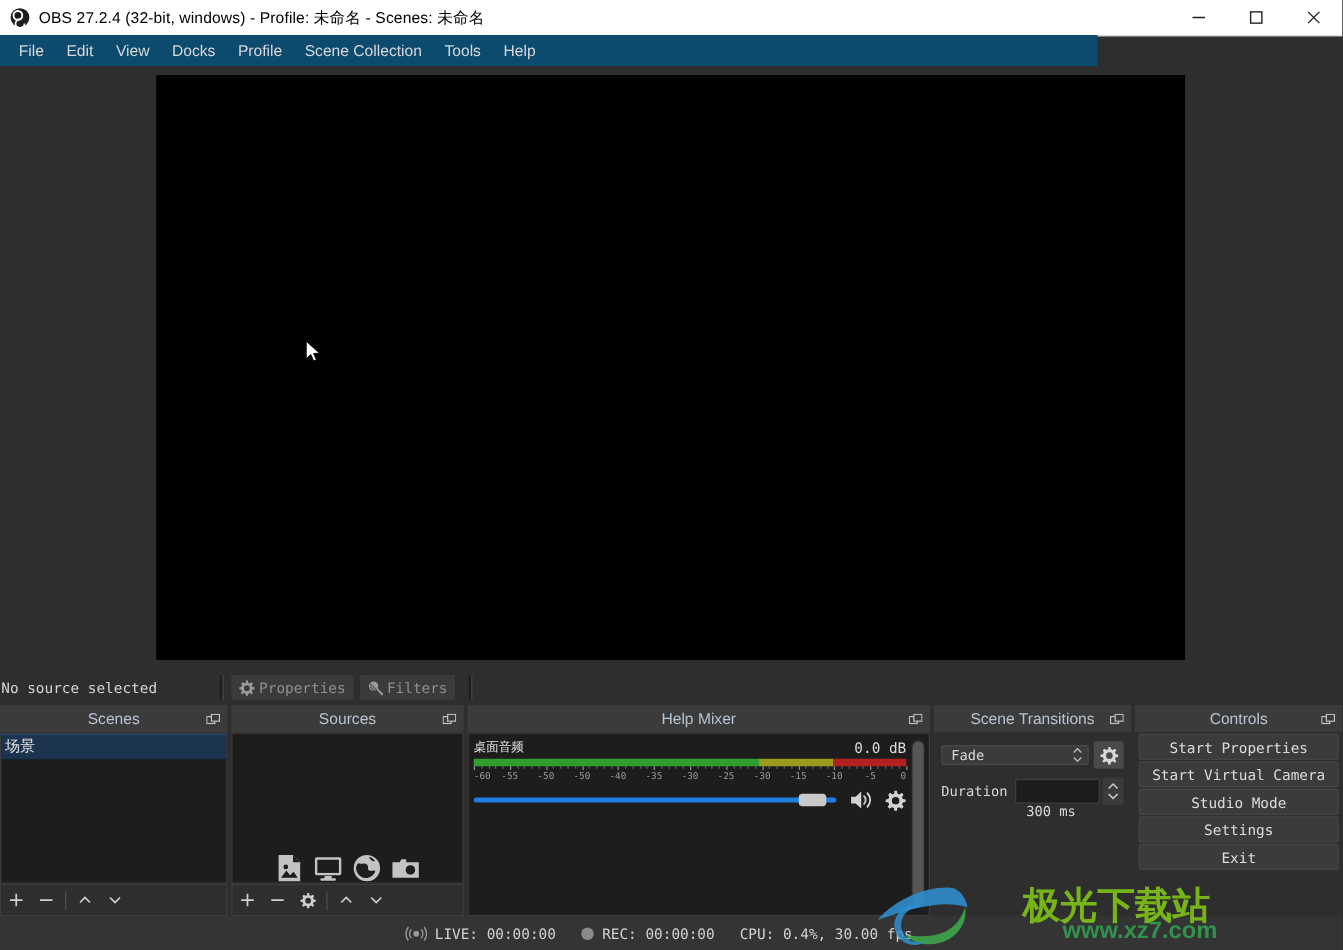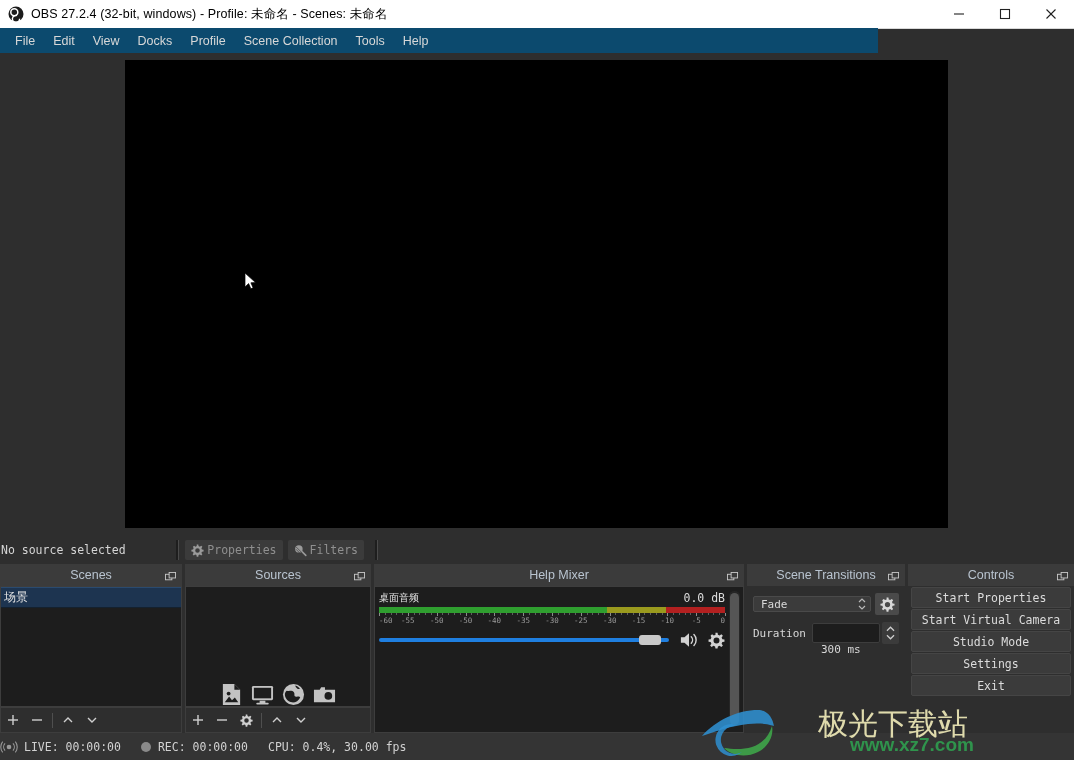--- a/index.html
+++ b/index.html
@@ -157,30 +157,30 @@
   #dock-ctrl .dockbody{background:#2e2e2e;border:none;}
   .cbtn{
     height:21px;margin:1px 3px;background:#3b3b3b;border:1px solid #454545;border-radius:2px;
     display:flex;align-items:center;justify-content:center;box-sizing:border-box;
   }
   .cbtn span{font-family:"DejaVu Sans Mono", monospace;font-size:11.5px;color:#dcdcdc;white-space:nowrap;}
 
   
   .statusbar{
     position:absolute;left:0;top:733px;width:1074px;height:27px;background:#343434;
-    display:flex;align-items:center;justify-content:flex-start;
+    display:flex;align-items:center;justify-content:center;
   }
   .sitem{display:flex;align-items:center;margin-right:20px;}
   .sitem .st{font-family:"DejaVu Sans Mono", monospace;font-size:11.5px;color:#d2d2d2;white-space:nowrap;}
   .recdot{width:10px;height:10px;border-radius:50%;background:#8a8a8a;margin-right:7px;}
 
   
   .wm{position:absolute;left:690px;top:700px;width:384px;height:60px;pointer-events:none;}
   .wm .wmtxt{
-    position:absolute;left:128px;top:4px;font-size:30px;font-weight:normal;color:#fef9c3;
+    position:absolute;left:128px;top:4px;font-size:30px;font-weight:bold;color:#84cc16;
     opacity:.85;white-space:nowrap;
   }
   .wm .wmurl{
     position:absolute;left:160px;top:34px;font-size:19px;font-weight:bold;color:#2f9e4f;
     opacity:.9;white-space:nowrap;
   }
 </style>
 </head>
 <body>
 

